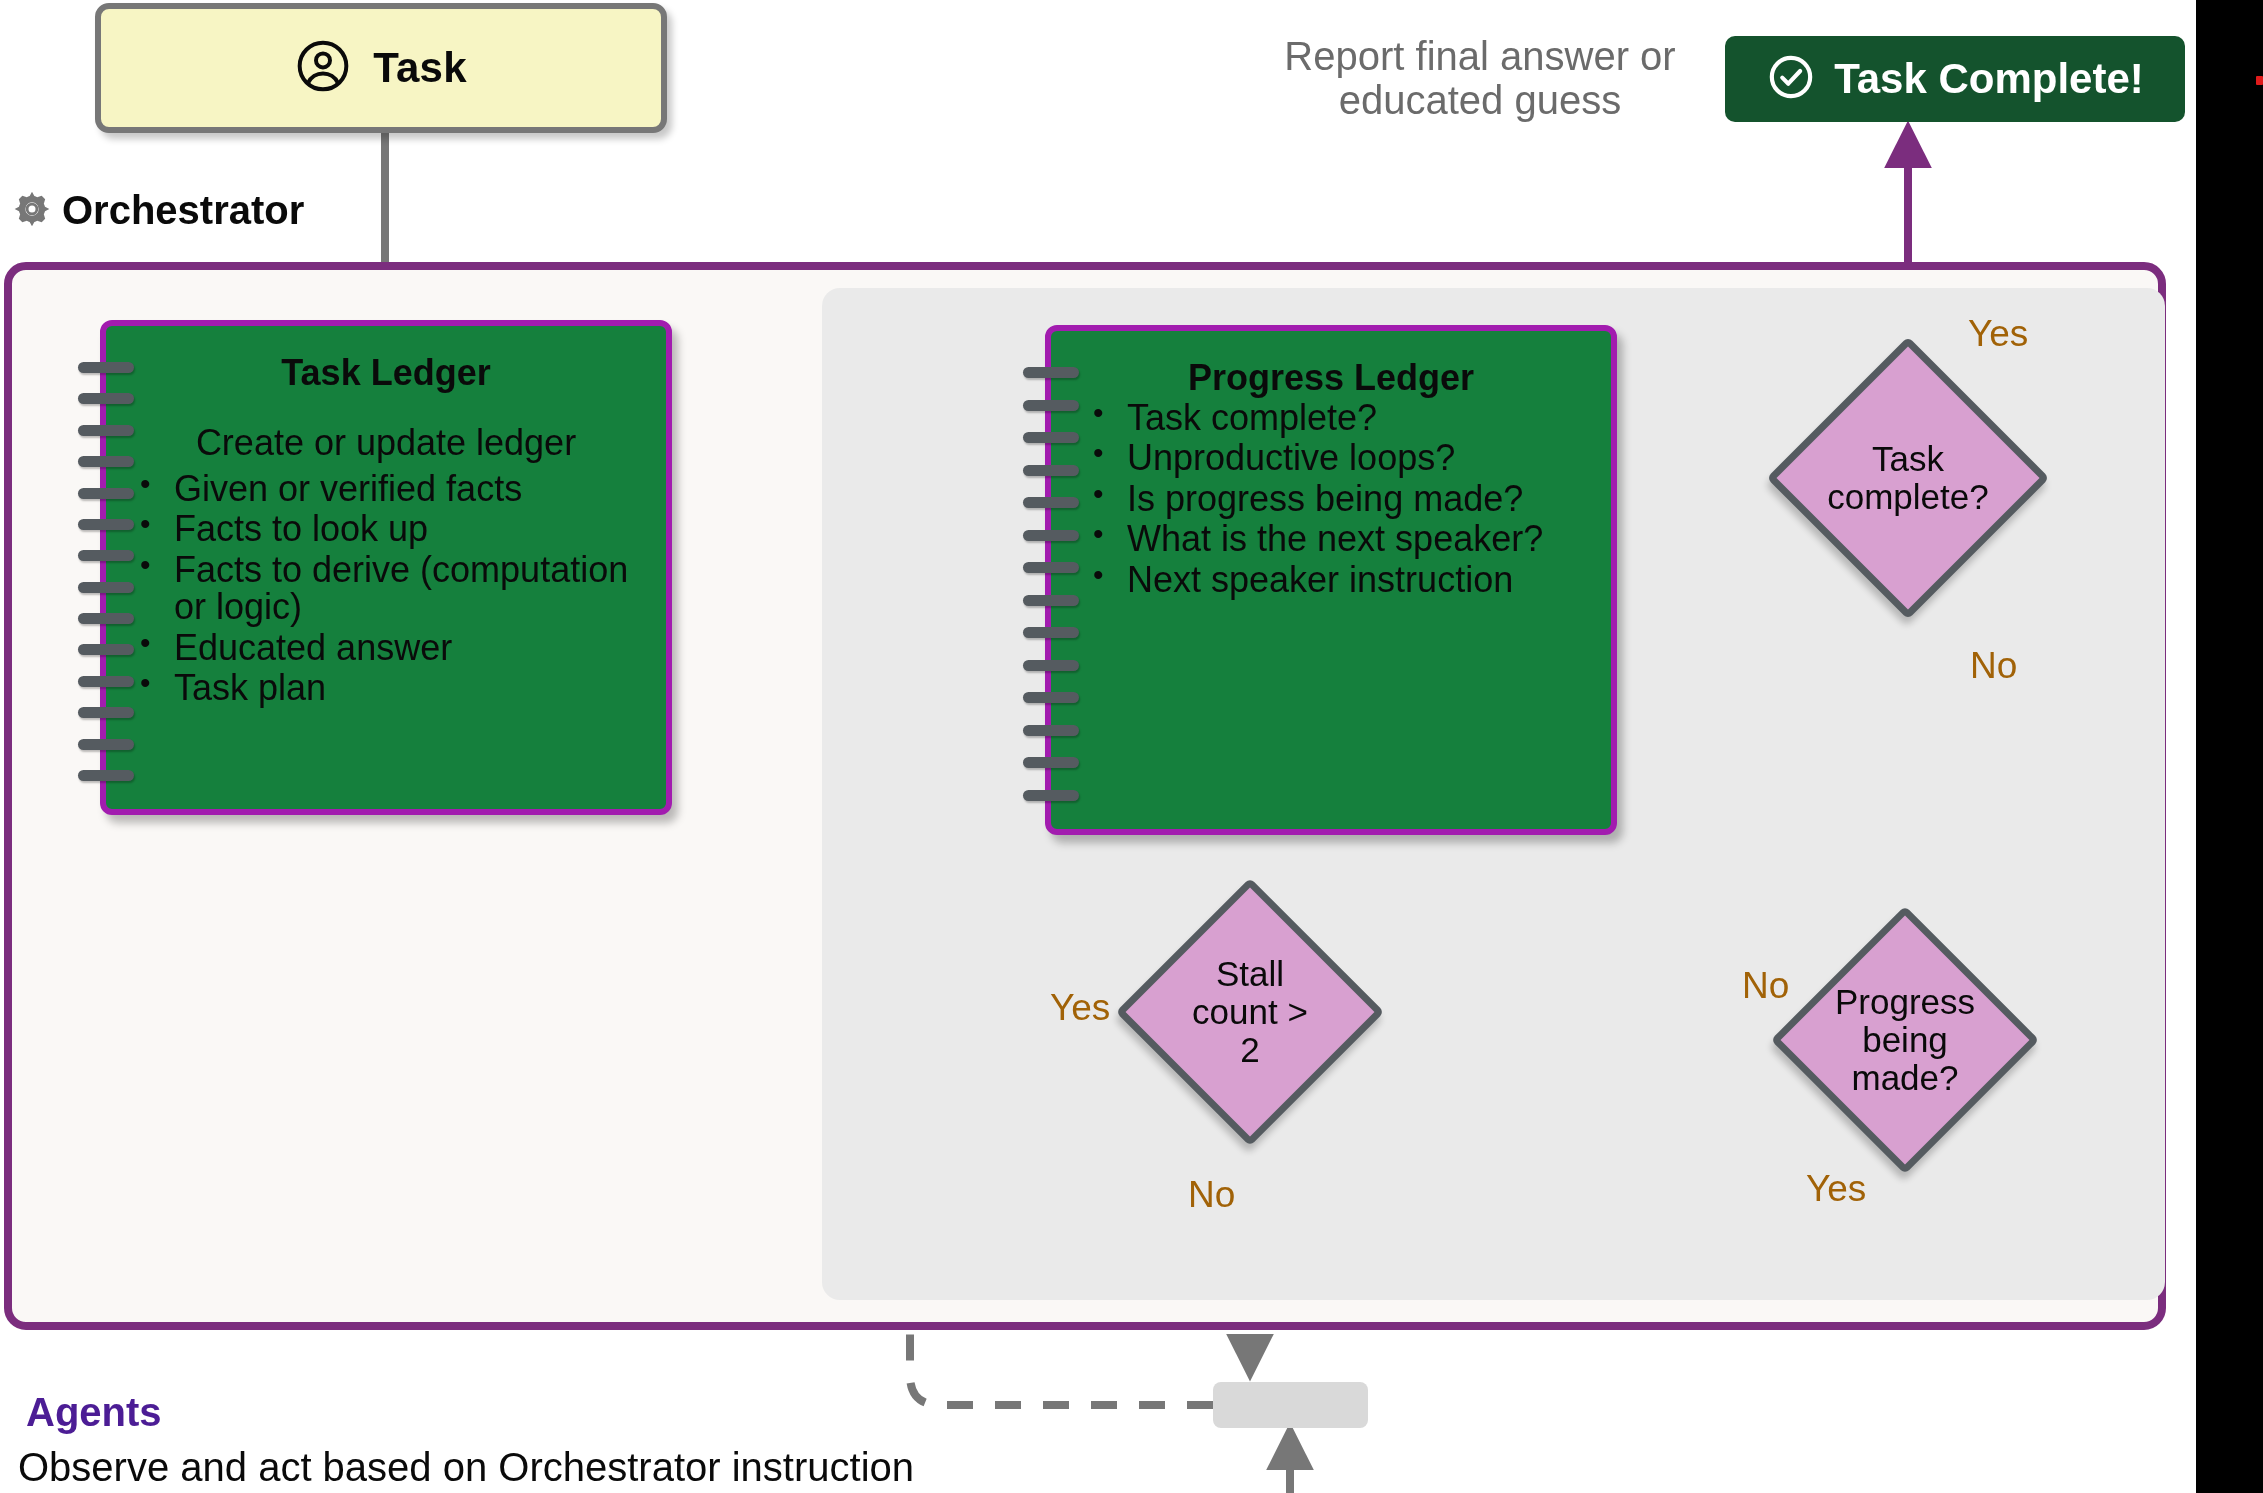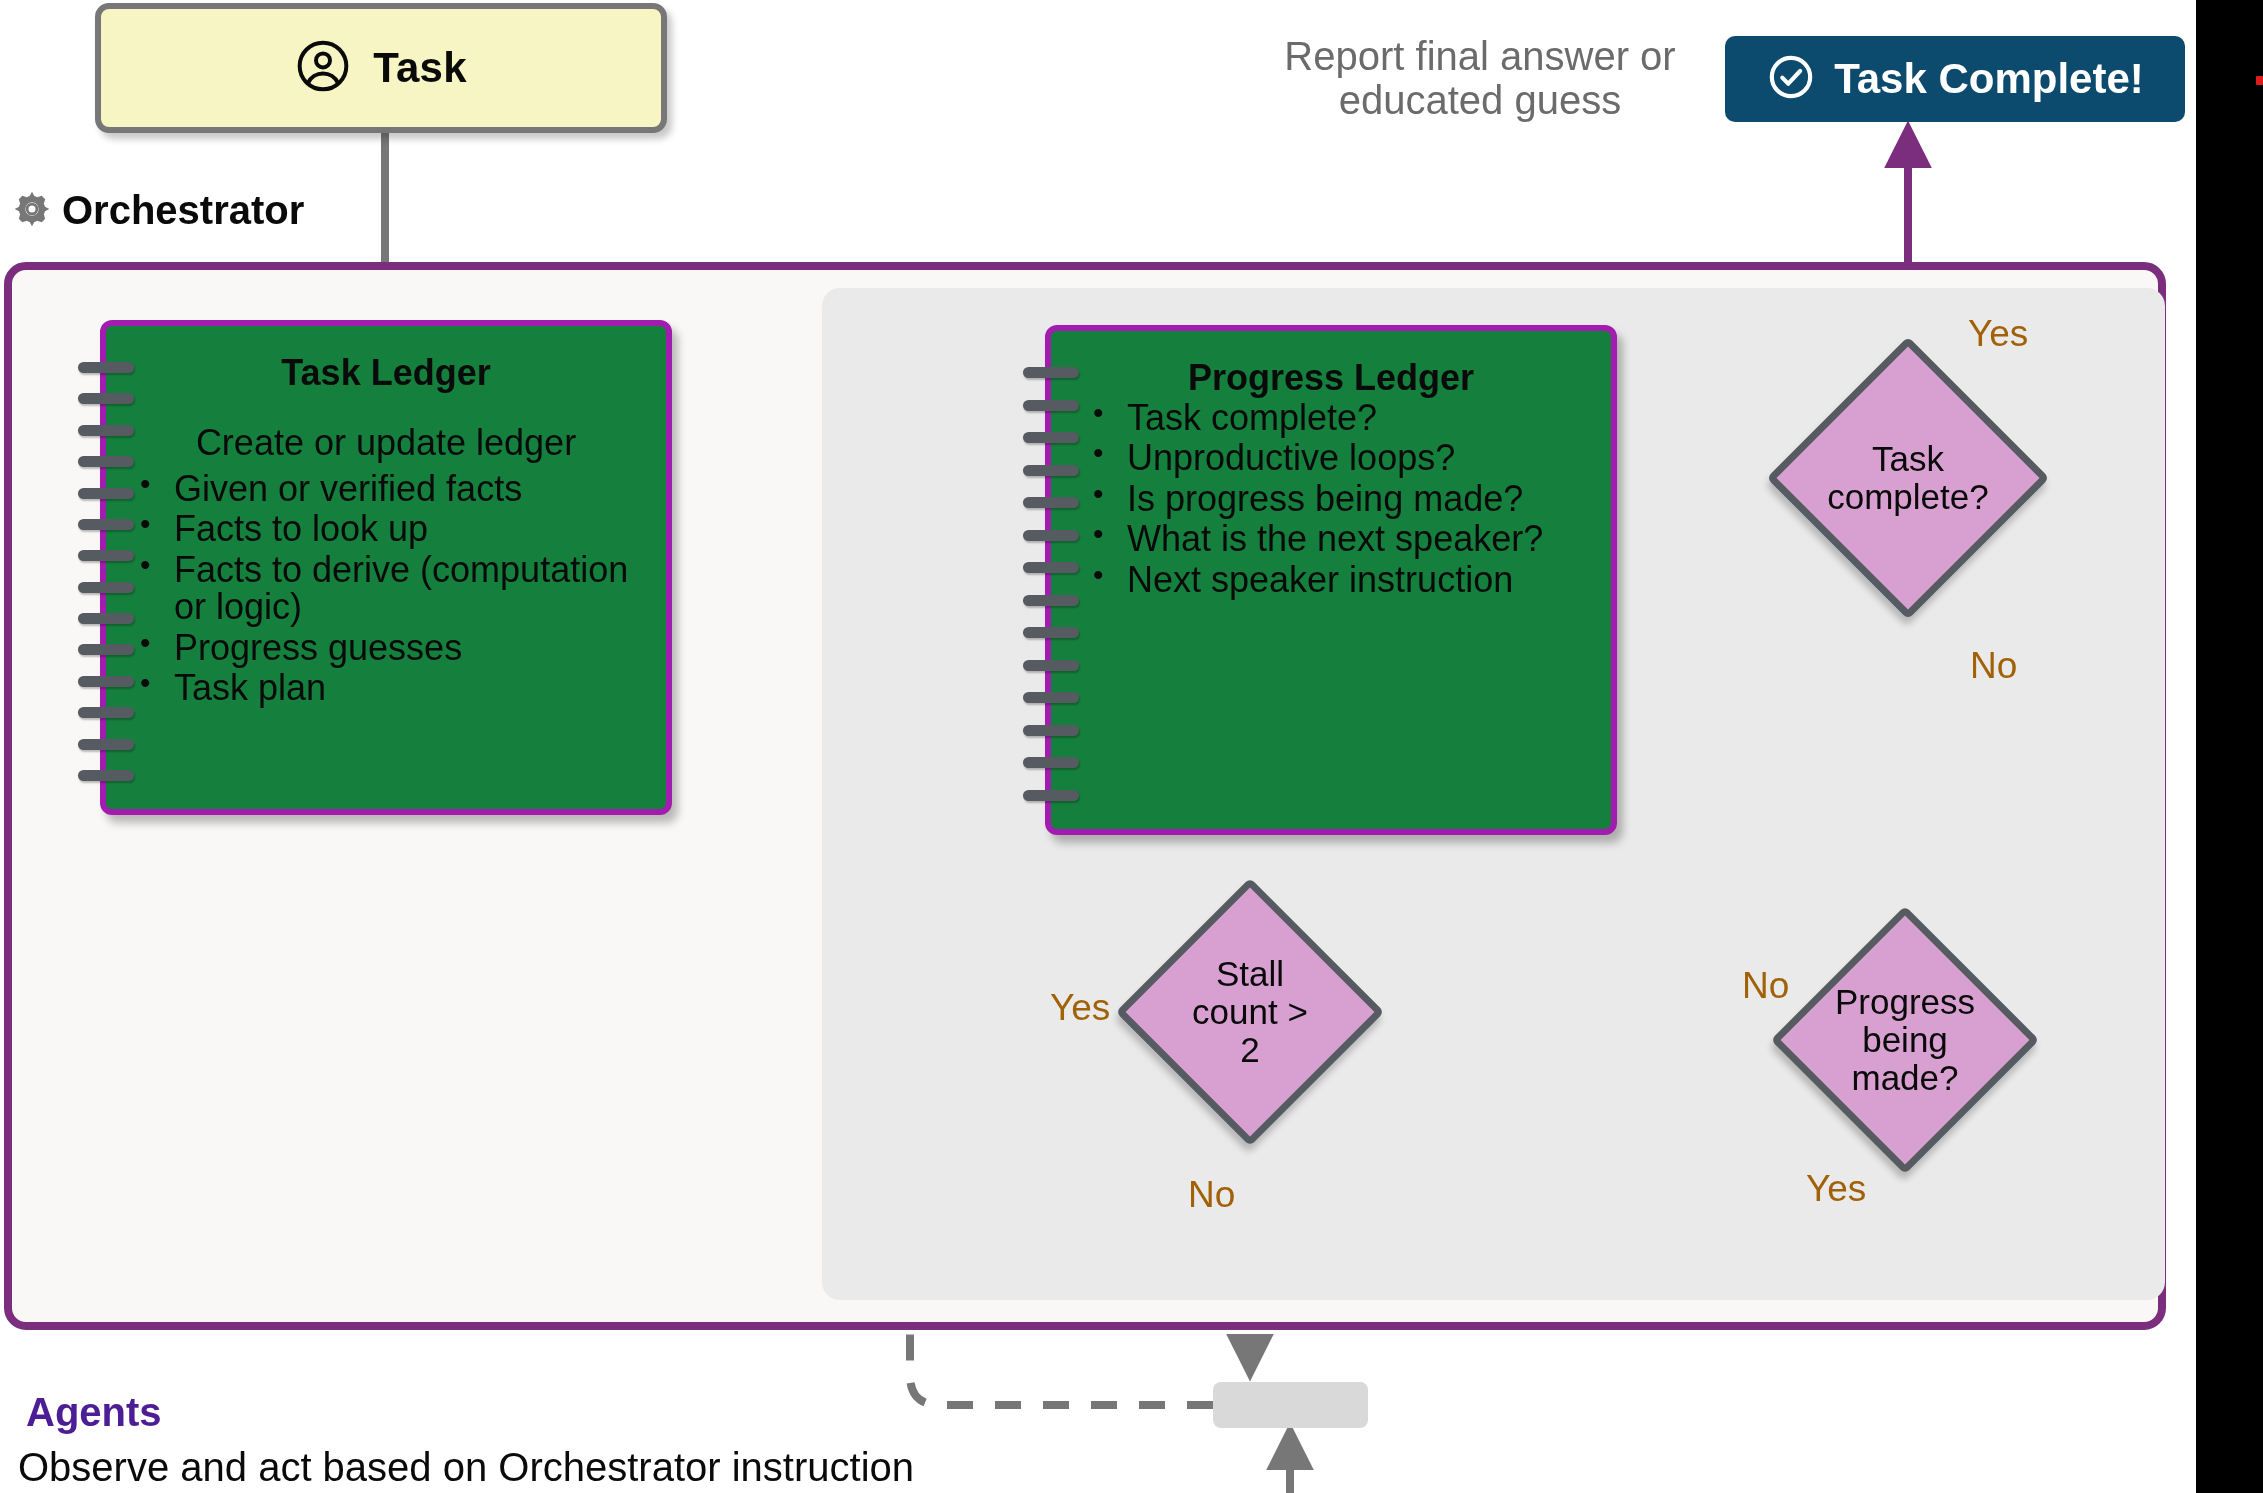--- a/index.html
+++ b/index.html
@@ -126,21 +126,21 @@
   #lbl-yes-stall{left:1050px;top:987px;}
   #lbl-no-stall{left:1188px;top:1174px;}
 
   
   .report-text{
     position:absolute;left:1245px;top:34px;width:470px;
     text-align:center;font-size:40px;line-height:1.1;color:#6b6b6b;
   }
   .complete-pill{
     position:absolute;left:1725px;top:36px;width:460px;height:86px;
-    background:#0c4a6e;border-radius:10px;
+    background:#14532d;border-radius:10px;
     display:flex;align-items:center;justify-content:center;gap:18px;
   }
   .complete-pill .ctxt{color:#ffffff;font-size:42px;font-weight:bold;}
 
   
   .agents-title{
     position:absolute;left:26px;top:1390px;
     font-size:40px;font-weight:bold;color:#4c1d95;
   }
   .agents-sub{
@@ -242,21 +242,21 @@
         <i></i>
         <i></i>
         <i></i>
     </div>
     <div class="ledger-title">Task Ledger</div>
     <div class="ledger-sub">Create or update ledger</div>
     <ul class="ledger-list">
       <li>Given or verified facts</li>
       <li>Facts to look up</li>
       <li>Facts to derive (computation or logic)</li>
-      <li>Progress guesses</li>
+      <li>Educated answer</li>
       <li>Task plan</li>
     </ul>
   </div>
 
   <div class="ledger" id="progress-ledger">
     <div class="spiral">
       <i></i>
         <i></i>
         <i></i>
         <i></i>

